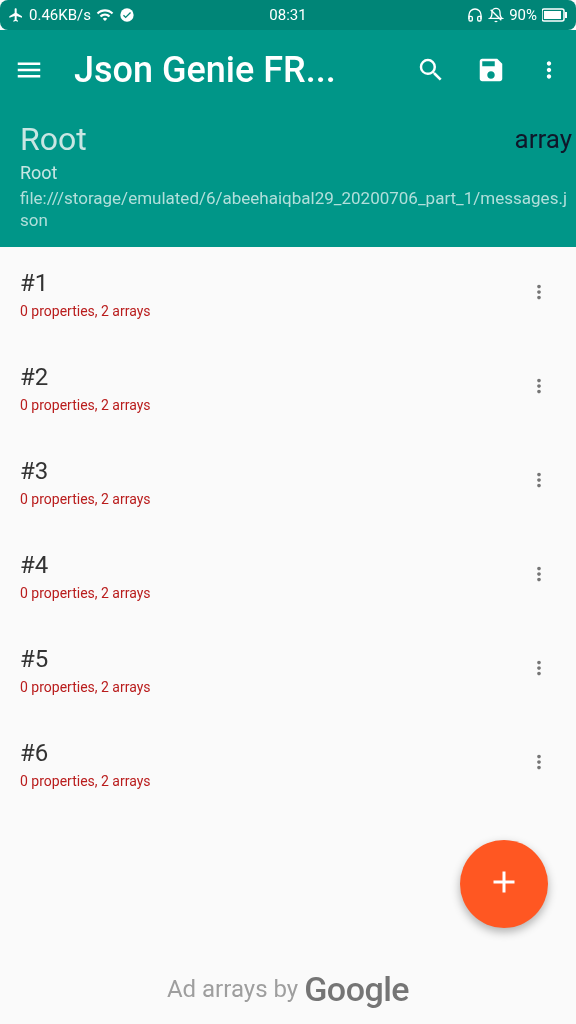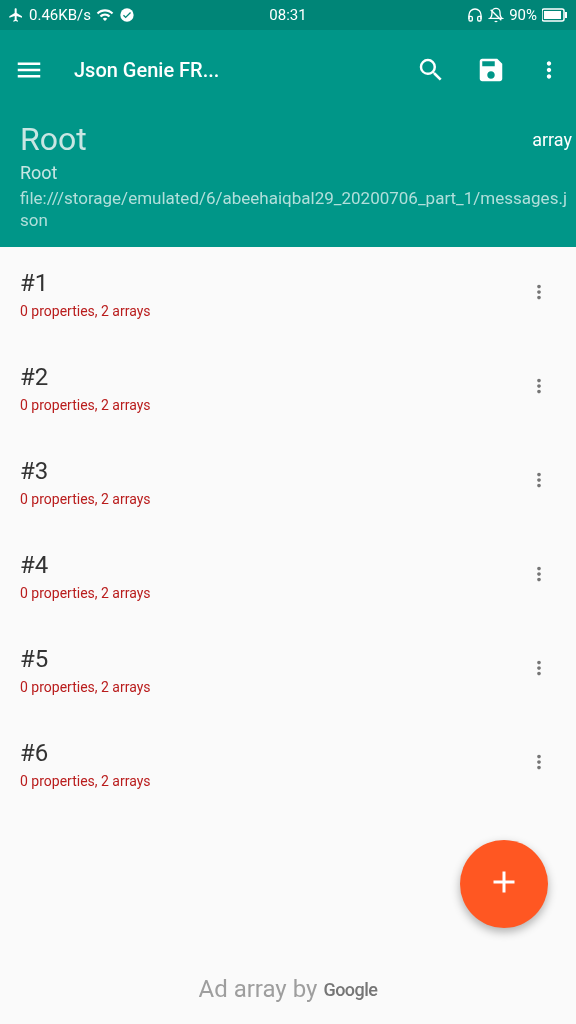--- a/index.html
+++ b/index.html
@@ -1,46 +1,46 @@
 <!DOCTYPE html>
 <html><head>
   <meta charset="utf-8">
   <style>
     * { margin: 0; padding: 0; box-sizing: border-box; }
     body { font-family: Roboto, Arial, sans-serif; width: 576px; height: 1024px; background: #fafafa; overflow: hidden; position: relative; }
     
-    .status-bar { height: 30px; background: #008577; display: flex; align-items: center; justify-content: space-between; padding: 0 8px; color: #fff; font-size: 15px; }
+    .status-bar { height: 30px; background: #008577; display: flex; align-items: center; justify-content: space-between; padding: 0 8px; color: #fff; font-size: 15px; border-radius: 8px; }
     .status-left { display: flex; align-items: center; gap: 5px; }
     .status-center { position: absolute; left: 50%; transform: translateX(-50%); }
     .status-right { display: flex; gap: 5px; }
     .status-icon { display: inline-flex; align-items: center; }
     
     .app-bar { height: 80px; background: #009688; display: flex; align-items: center; padding: 0 14px; color: #fff; }
-    .app-title { flex: 1; font-size: 20px; font-weight: 500; margin-left: 30px; white-space: nowrap; overflow: hidden; text-overflow: ellipsis; }
+    .app-title { flex: 1; font-size: 36px; font-weight: 500; margin-left: 30px; white-space: nowrap; overflow: hidden; text-overflow: ellipsis; }
     .app-bar-icons { display: flex; align-items: center; gap: 30px; margin-left: 10px; }
     .icon-btn { display: inline-flex; align-items: center; justify-content: center; cursor: pointer; }
     
     .breadcrumb-bar { background: #009688; padding: 10px 4px 16px 20px; color: #fff; }
     .breadcrumb-top { display: flex; justify-content: space-between; align-items: center; }
     .breadcrumb-title { font-size: 32px; color: #c8e6e3; }
-    .breadcrumb-type { font-size: 18px; color: #ffffff; }
+    .breadcrumb-type { font-size: 26px; color: #0f172a; }
     .breadcrumb-sub { font-size: 18px; color: #c8e6e3; margin-top: 4px; }
     .breadcrumb-path { font-size: 17px; color: #b2dfdb; margin-top: 4px; line-height: 1.3; word-break: break-all; }
     
     .list { background: #fafafa; }
     .list-item { padding: 22px 20px 22px 20px; display: flex; align-items: center; justify-content: space-between; }
     .list-item-content { flex: 1; }
     .item-title { font-size: 24px; color: #333; margin-bottom: 6px; }
     .item-sub { font-size: 14px; color: #b91c1c; }
     .item-menu { padding: 0 6px; cursor: pointer; }
     
     .fab { position: absolute; right: 28px; bottom: 96px; width: 88px; height: 88px; border-radius: 50%; background: #ff5722; display: flex; align-items: center; justify-content: center; box-shadow: 0 4px 10px rgba(0,0,0,0.3); cursor: pointer; }
     
     .ad-bar { position: absolute; bottom: 0; left: 0; right: 0; height: 70px; display: flex; align-items: center; justify-content: center; color: #9e9e9e; font-size: 24px; background: #fafafa; }
-    .google-logo { font-weight: 500; color: #757575; margin-left: 6px; font-size: 18px; letter-spacing: -0.5px; }
+    .google-logo { font-weight: 500; color: #757575; margin-left: 6px; font-size: 34px; letter-spacing: -0.5px; }
   </style>
 </head>
 <body>
 
 <div class="status-bar">
   <div class="status-left">
     <span class="status-icon">
       <svg width="16" height="16" viewBox="0 0 24 24" fill="#fff">
           <path d="M21 16v-2l-8-5V3.5c0-.83-.67-1.5-1.5-1.5S10 2.67 10 3.5V9l-8 5v2l8-2.5V19l-2 1.5V22l3.5-1 3.5 1v-1.5L13 19v-5.5l8 2.5z"></path>
         </svg>
@@ -189,15 +189,15 @@
 
 <div class="fab">
   <span>
     <svg width="36" height="36" viewBox="0 0 24 24" fill="#fff">
         <path d="M19 13h-6v6h-2v-6H5v-2h6V5h2v6h6v2z"></path>
       </svg>
   </span>
 </div>
 
 <div class="ad-bar">
-  <span>Ad array by</span>
+  <span>Ad arrays by</span>
   <span class="google-logo">Google</span>
 </div>
 
 </body></html>

